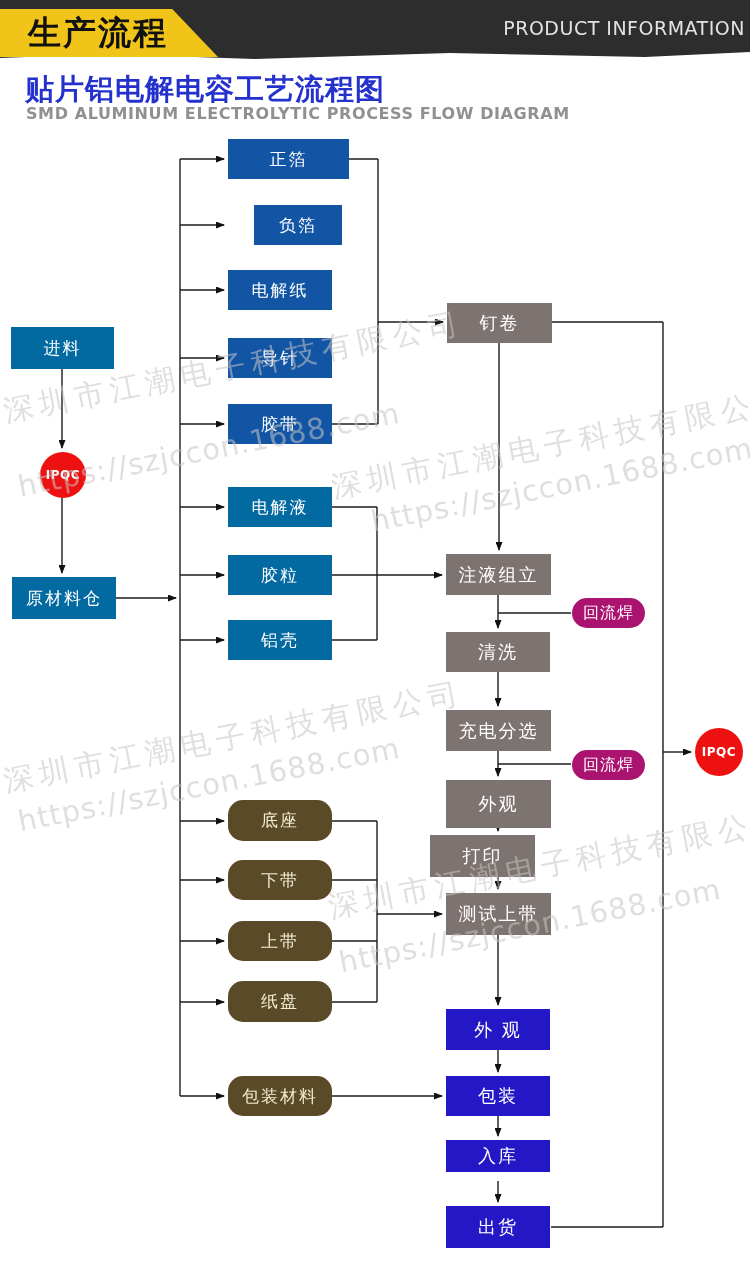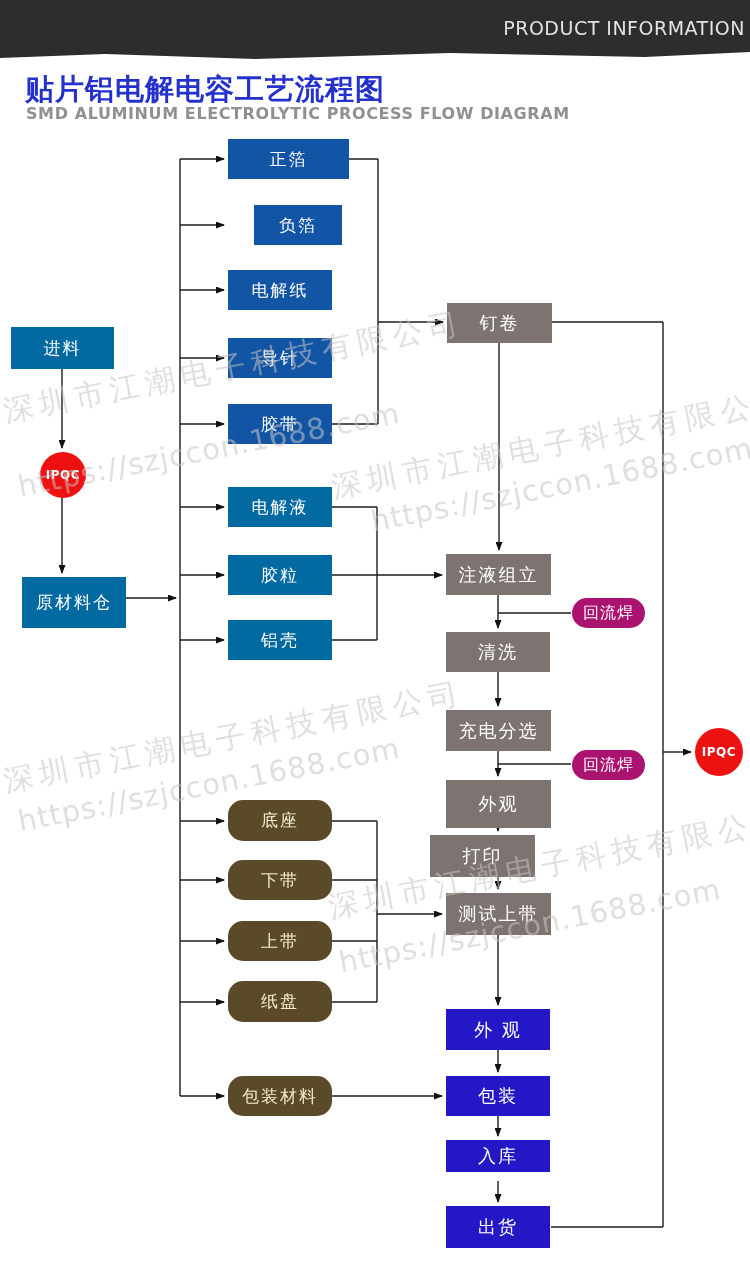--- a/index.html
+++ b/index.html
@@ -37,20 +37,23 @@
       transform:rotate(-11deg);transform-origin:0 0;pointer-events:none;}
   .wm.company{font-size:30px;letter-spacing:6px;}
   .wm.url{font-size:29px;letter-spacing:1px;}
 </style>
 </head>
 <body>
 
 <div id="stage">
   <div class="band">
     <div class="product-info">PRODUCT INFORMATION</div>
+  </div>
+  <div class="ribbon">
+    <span>生产流程</span>
   </div>
   <div class="title-zh">贴片铝电解电容工艺流程图</div>
   <div class="title-en">SMD ALUMINUM ELECTROLYTIC PROCESS FLOW DIAGRAM</div>
 
   <svg id="edges" width="750" height="1277">
     <defs>
       <marker id="arrow" markerWidth="9" markerHeight="7" refX="8" refY="3.5" orient="auto" markerUnits="userSpaceOnUse">
         <path d="M0,0 L9,3.5 L0,7 Z" fill="#111"></path>
       </marker>
     </defs>
@@ -107,21 +110,21 @@
   </svg>
 
   <div id="nodes">
       <div class="node blue" style="left: 228px; top: 139px; width: 121px; height: 40px;">正箔</div>
       <div class="node blue" style="left: 216px; top: 205px; width: 88px; height: 40px; margin-left: 38px;">负箔</div>
       <div class="node blue" style="left: 228px; top: 270px; width: 104px; height: 40px;">电解纸</div>
       <div class="node blue" style="left: 228px; top: 338px; width: 104px; height: 40px;">导针</div>
       <div class="node blue" style="left: 228px; top: 404px; width: 104px; height: 40px;">胶带</div>
       <div class="node orange" style="left: 11px; top: 327px; width: 103px; height: 42px;">进料</div>
       <div class="node circle" style="left: 40px; top: 452px; width: 46px; height: 46px;">IPQC</div>
-      <div class="node orange" style="left: 22px; top: 577px; width: 104px; height: 51px; font-family: Liberation Mono, monospace;">原材料仓</div>
+      <div class="node orange" style="left: 12px; top: 577px; width: 104px; height: 42px; font-family: Liberation Mono, monospace;">原材料仓</div>
       <div class="node orange" style="left: 228px; top: 487px; width: 104px; height: 40px;">电解液</div>
       <div class="node orange" style="left: 228px; top: 555px; width: 104px; height: 40px;">胶粒</div>
       <div class="node orange" style="left: 228px; top: 620px; width: 104px; height: 40px;">铝壳</div>
       <div class="node gray" style="left: 447px; top: 303px; width: 105px; height: 40px;">钉卷</div>
       <div class="node gray" style="left: 446px; top: 554px; width: 105px; height: 41px;">注液组立</div>
       <div class="node gray" style="left: 446px; top: 632px; width: 104px; height: 40px;">清洗</div>
       <div class="node gray" style="left: 446px; top: 710px; width: 105px; height: 41px;">充电分选</div>
       <div class="node gray" style="left: 446px; top: 780px; width: 105px; height: 48px;">外观</div>
       <div class="node gray" style="left: 430px; top: 835px; width: 105px; height: 42px;">打印</div>
       <div class="node gray" style="left: 446px; top: 893px; width: 105px; height: 42px;">测试上带</div>

